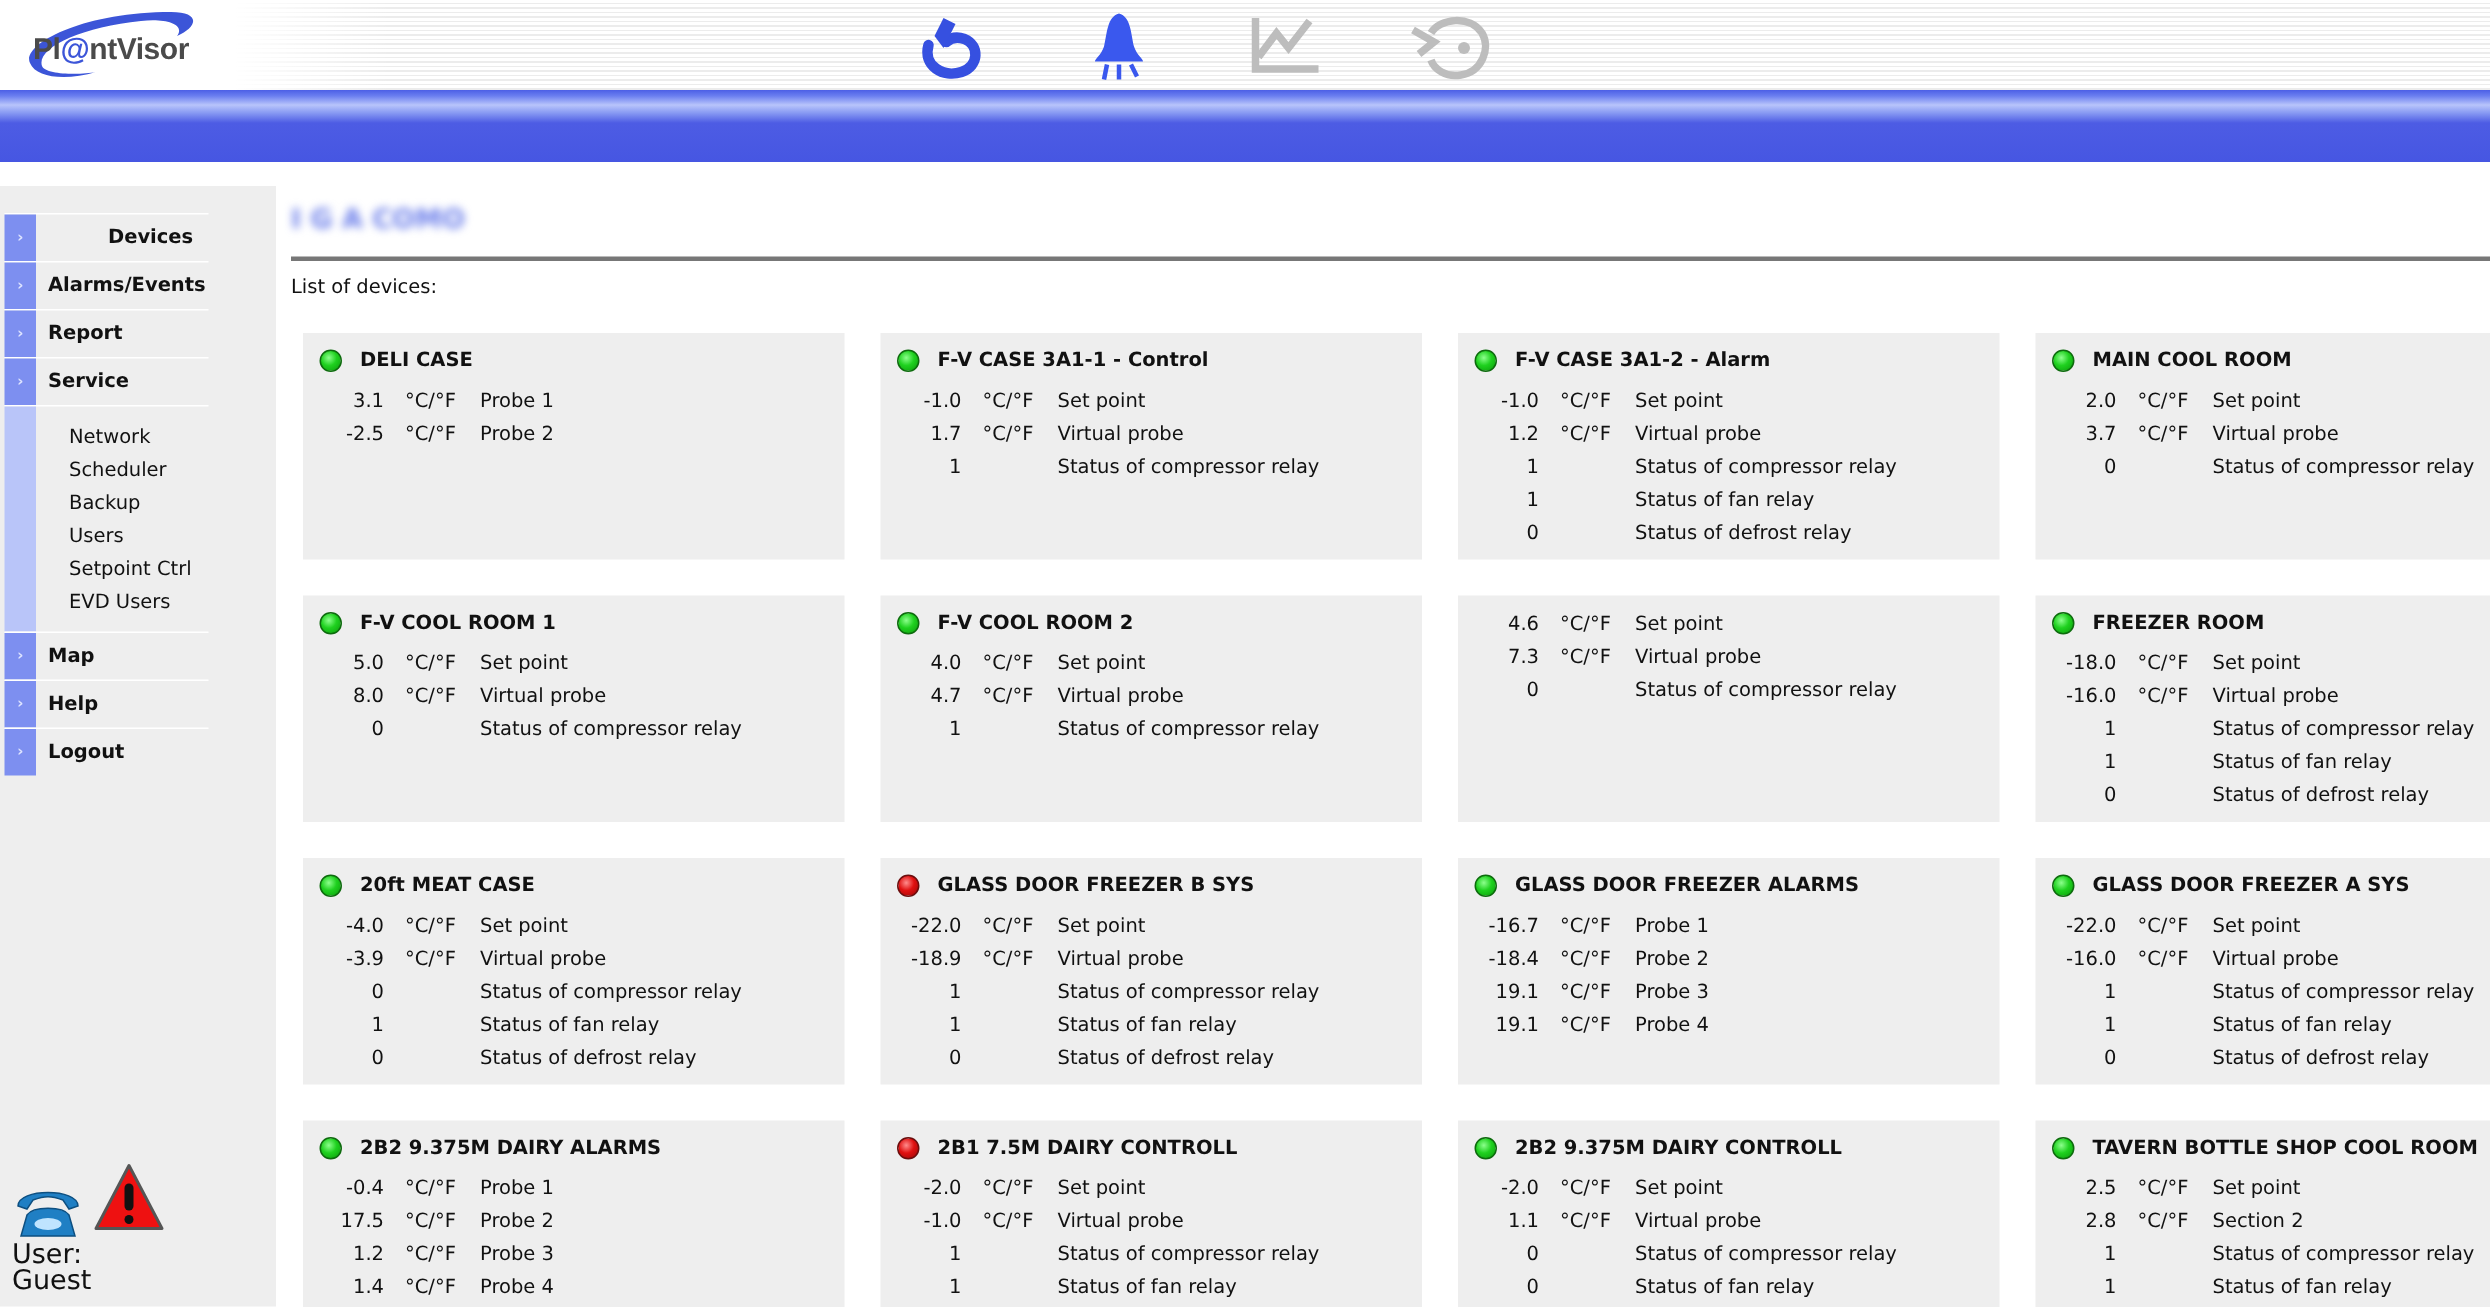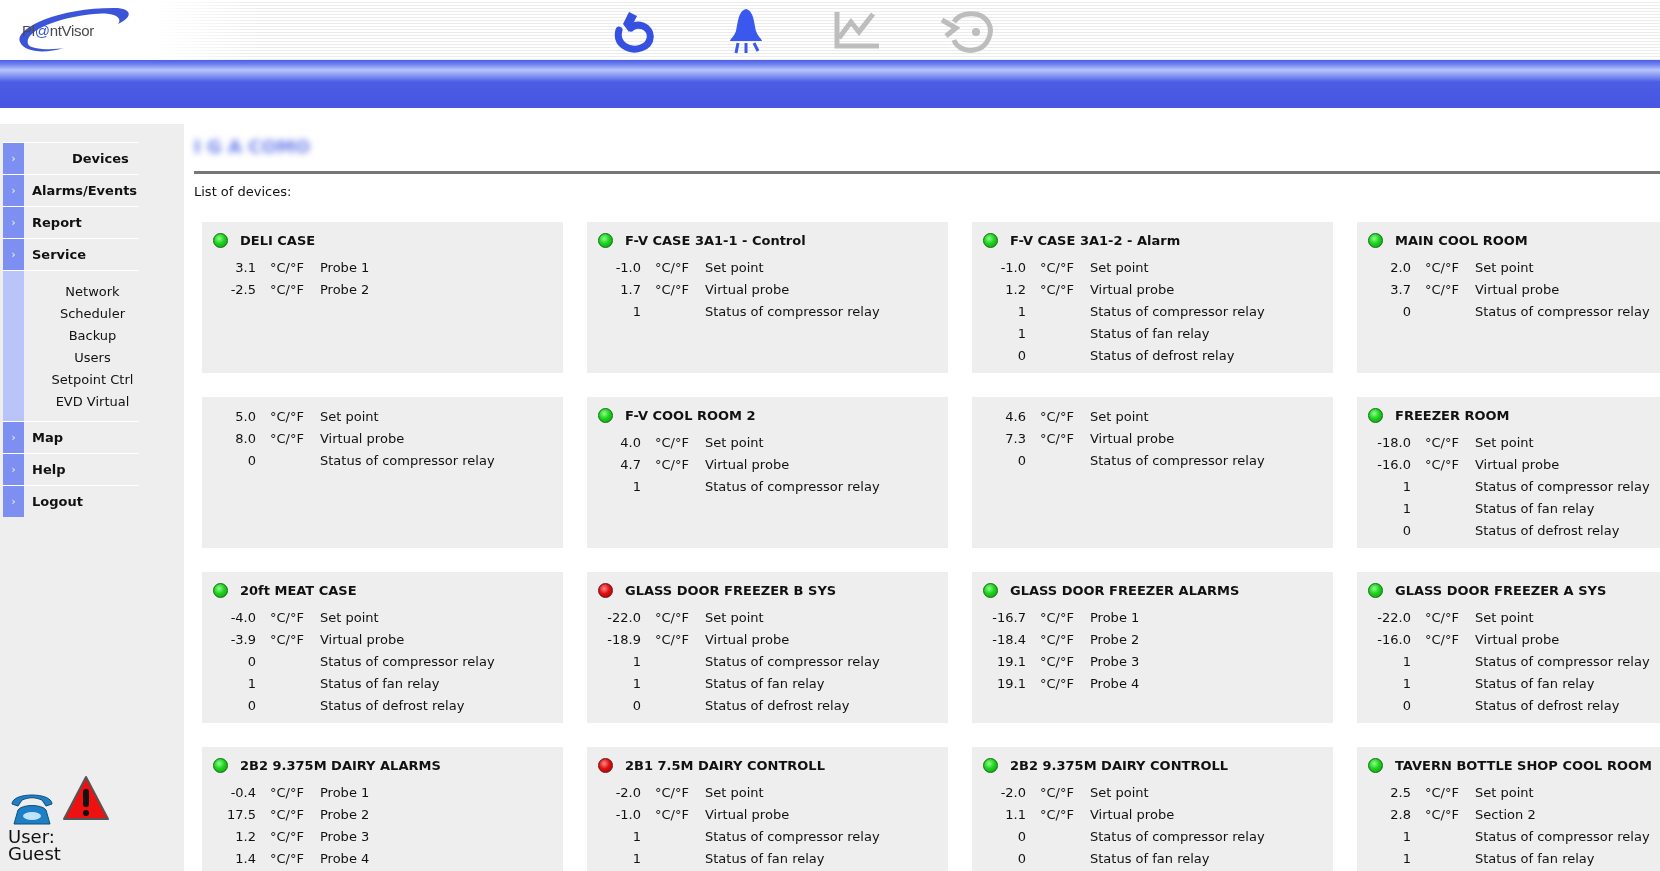--- a/index.html
+++ b/index.html
@@ -5,38 +5,38 @@
   * { box-sizing: border-box; margin: 0; padding: 0; }
   html, body { width: 1660px; height: 871px; overflow: hidden; background: #ffffff; font-family: "DejaVu Sans", sans-serif; color: #111; }
 
   
   .header { position: absolute; left: 0; top: 0; width: 1660px; height: 60px;
     background: repeating-linear-gradient(to bottom, #ffffff 0px, #ffffff 2px, #ececec 2px, #ececec 3px);
   }
   .header .fade { position: absolute; left: 0; top: 0; width: 260px; height: 60px; background: linear-gradient(to right, #fff 60%, rgba(255,255,255,0)); }
   .logo { position: absolute; left: 14px; top: 2px; width: 120px; height: 52px; }
   .logo-swoosh { position: absolute; left: 0; top: 2px; width: 120px; height: 48px; }
-  .logo-text { position: absolute; left: 8px; top: 20px; font-family: "Liberation Sans", sans-serif; font-weight: normal; font-size: 15px; color: #4a4a4a; letter-spacing: -0.3px; }
+  .logo-text { position: absolute; left: 8px; top: 20px; font-family: "Liberation Sans", sans-serif; font-weight: bold; font-size: 20px; color: #4a4a4a; letter-spacing: -0.3px; }
   .logo-text .at { color: #3c55d8; }
 
   .toolbar-icon { position: absolute; top: 4px; width: 56px; height: 52px; display: flex; align-items: center; justify-content: center; cursor: pointer; }
 
   .blue-band { position: absolute; left: 0; top: 60px; width: 1660px; height: 48px;
     background: linear-gradient(to bottom, #4c5fe6 0px, #6b7ff0 4px, #b8c4fb 10px, #8a9cf3 15px, #4d5ce4 22px, #4656e2 48px); }
 
   
   .sidebar { position: absolute; left: 0; top: 124px; width: 184px; height: 747px; background: #eeeeee; }
   .menu { position: absolute; left: 3px; top: 18px; width: 136px; }
   .menu-item { position: relative; height: 32px; display: flex; align-items: center; border-top: 1px solid #ffffff; cursor: pointer; }
   .menu-item .arrow { width: 21px; height: 100%; background: #7d8ff0; color: #dfe5ff; font-size: 10px; display: flex; align-items: center; justify-content: center; font-weight: bold; }
   .menu-item .label { padding-left: 8px; font-size: 13px; color: #111; font-weight: bold; }
   .menu-item.active .label { font-weight: bold; padding-left: 48px; }
   .submenu { position: relative; border-top: 1px solid #fff; padding: 10px 0 8px 0; }
   .submenu .strip { position: absolute; left: 0; top: 0; bottom: 0; width: 21px; background: #b9c5f9; }
-  .submenu-item { display: block; padding-left: 43px; height: 22px; line-height: 22px; font-size: 13px; color: #111; cursor: pointer; text-align: center; }
+  .submenu-item { display: block; padding-left: 43px; height: 22px; line-height: 22px; font-size: 13px; color: #111; cursor: pointer; }
   .phone-icon { position: absolute; left: 10px; top: 790px; width: 44px; height: 36px; }
   .alarm-icon { position: absolute; left: 62px; top: 775px; width: 48px; height: 48px; }
   .user-label { position: absolute; left: 8px; top: 828px; font-size: 18px; line-height: 17px; color: #111; }
 
   
   .main { position: absolute; left: 194px; top: 124px; width: 1466px; }
   .page-title { position: absolute; left: 0; top: 12px; height: 24px; width: 130px; font-size: 18px; color: #6c7fea; filter: blur(3px); font-weight: bold; }
   .title-rule { position: absolute; left: 0; top: 47px; width: 1466px; height: 3px; background: #777; }
   .list-label { position: absolute; left: 0; top: 60px; font-size: 13px; color: #111; }
 
@@ -115,21 +115,21 @@
       <span class="arrow">›</span>
       <span class="label">Service</span>
     </div>
     <div class="submenu">
       <div class="strip"></div>
       <a class="submenu-item">Network</a>
       <a class="submenu-item">Scheduler</a>
       <a class="submenu-item">Backup</a>
       <a class="submenu-item">Users</a>
       <a class="submenu-item">Setpoint Ctrl</a>
-      <a class="submenu-item">EVD Virtual</a>
+      <a class="submenu-item">EVD Users</a>
     </div>
     <div class="menu-item">
       <span class="arrow">›</span>
       <span class="label">Map</span>
     </div>
     <div class="menu-item">
       <span class="arrow">›</span>
       <span class="label">Help</span>
     </div>
     <div class="menu-item">
@@ -251,20 +251,24 @@
             <div class="cell desc">Virtual probe</div>
           </div>
           <div class="row">
             <div class="cell val">0</div>
             <div class="cell unit"></div>
             <div class="cell desc">Status of compressor relay</div>
           </div>
         </div>
   </div>
       <div class="card">
+    <div class="card-head">
+      <span class="led green"></span>
+      <span class="card-name">F-V COOL ROOM 1</span>
+    </div>
     <div class="rows">
           <div class="row">
             <div class="cell val">5.0</div>
             <div class="cell unit">°C/°F</div>
             <div class="cell desc">Set point</div>
           </div>
           <div class="row">
             <div class="cell val">8.0</div>
             <div class="cell unit">°C/°F</div>
             <div class="cell desc">Virtual probe</div>

